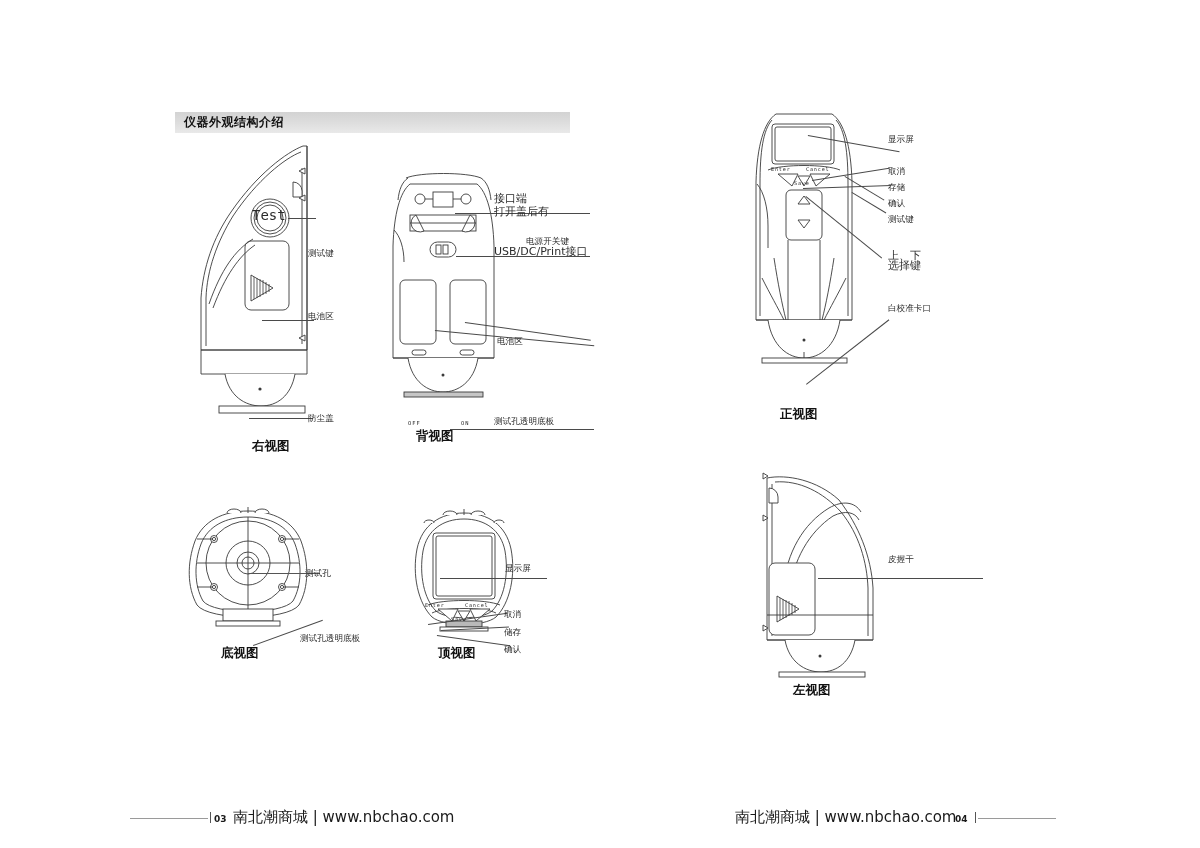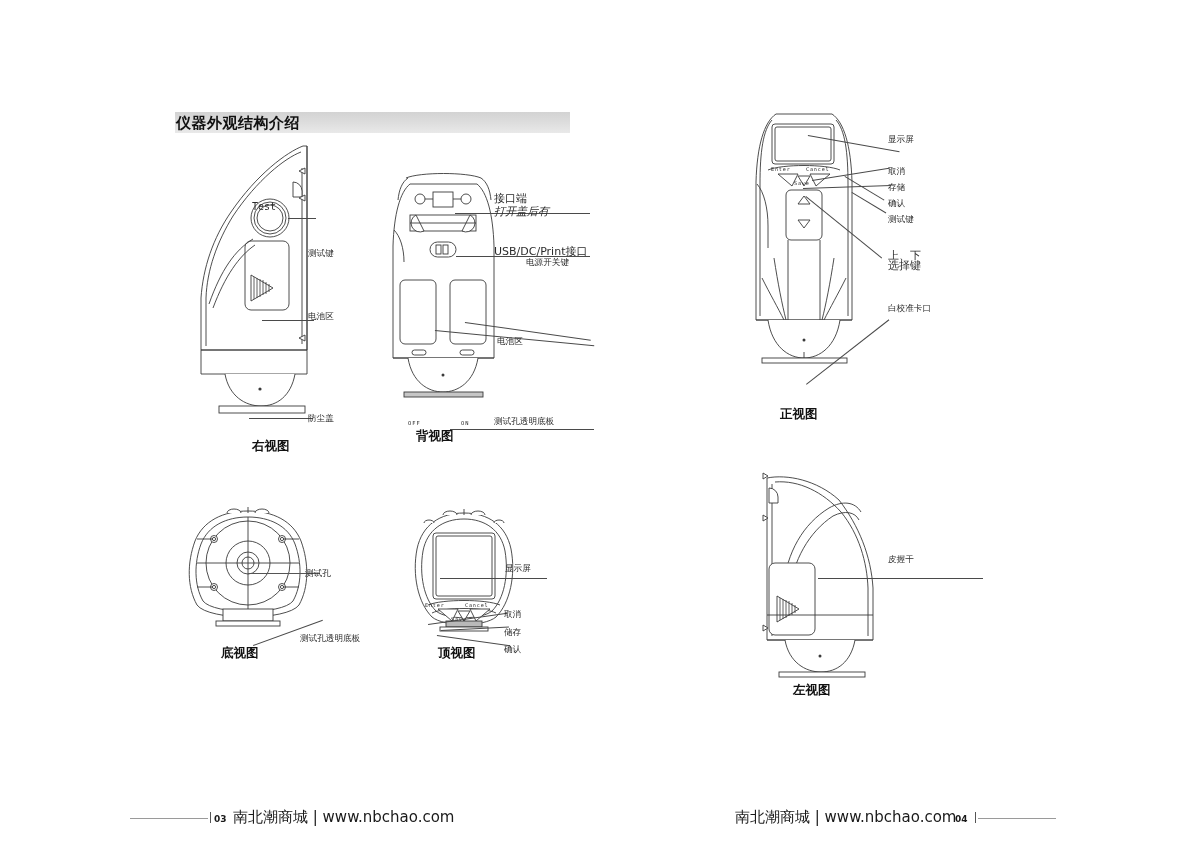--- a/index.html
+++ b/index.html
@@ -8,21 +8,21 @@
     font-family:"Liberation Sans","DejaVu Sans",sans-serif;
     color:#1a1a1a;position:relative;overflow:hidden;
   }
   .page{position:absolute;inset:0;}
   
   .hdr-bar{
     position:absolute;left:175px;top:112px;width:395px;height:21px;
     background:linear-gradient(to bottom,#d3d3d3 0%,#dcdcdc 45%,#e9e9e9 100%);
   }
   .hdr-bar .txt{
-    position:absolute;left:1px;top:2px;font-size:15px;letter-spacing:.5px;
+    position:absolute;left:9px;top:2px;font-size:12px;letter-spacing:.5px;
     color:#111;font-family:"DejaVu Sans",sans-serif;font-weight:600;
   }
   
   .fig{position:absolute;}
   .fig svg{display:block;overflow:visible;}
   .cap{
     position:absolute;font-size:12.5px;font-weight:700;color:#111;
     font-family:"DejaVu Sans",sans-serif;white-space:nowrap;
   }
   .lbl{
@@ -86,21 +86,21 @@
       <line x1="6" y1="236" x2="112" y2="236"></line>
       <path d="M6 212 L 6 236"></path>
         <path d="M112 212 L 112 236"></path>
 
       <path d="M30 236 C 34 258, 50 268, 66 268 C 82 268, 96 258, 100 236" fill="#fff"></path>
       <circle cx="65" cy="251" r="1.6" fill="#3a3a3a" stroke="none"></circle>
 
       <rect x="24" y="268" width="86" height="7" fill="#fff"></rect>
     </svg>
     <div class="cap" style="left:18px;top:300px;margin-left:39px;">右视图</div>
-    <div class="lbl mono-sm" style="left:57px;top:63px;font-size:10px;">Test</div>
+    <div class="lbl mono-sm" style="left:57px;top:72px;font-size:14px;">Test</div>
   </div>
 
   <div class="ld" style="left:288px;top:218px;width:28px;"></div>
   <div class="lbl" style="left:308px;top:248px;">测试键</div>
   <div class="ld" style="left:262px;top:320px;width:52px;"></div>
   <div class="lbl" style="left:308px;top:311px;">电池区</div>
   <div class="ld" style="left:249px;top:418px;width:64px;"></div>
   <div class="lbl" style="left:308px;top:413px;">防尘盖</div>
 
   <div class="fig" style="left:386px;top:170px;">
@@ -136,24 +136,24 @@
       <circle cx="57" cy="205" r="1.5" fill="#3a3a3a" stroke="none"></circle>
       <rect x="18" y="222" width="79" height="5" fill="#c6c6c6" stroke="#3a3a3a"></rect>
     </svg>
     <div class="cap" style="left:30px;top:258px;">背视图</div>
     <div class="lbl mono-sm" style="left:22px;top:248px;font-size:5.4px;letter-spacing:1px;">OFF</div>
     <div class="lbl mono-sm" style="left:75px;top:248px;font-size:5.4px;letter-spacing:1px;">ON</div>
   </div>
 
   <div class="ld" style="left:455px;top:213px;width:135px;"></div>
   <div class="lbl big" style="left:494px;top:192px;">接口端</div>
-  <div class="lbl big" style="left:494px;top:205px;font-style:italic;">打开盖后有</div>
+  <div class="lbl big" style="left:494px;top:205px;">打开盖后有</div>
   <div class="lbl big" style="left:494px;top:218px;margin-top:27px;">USB/DC/Print接口</div>
   <div class="ld" style="left:456px;top:256px;width:134px;"></div>
-  <div class="lbl" style="left:497px;top:257px;padding-left:29px;">电源开关键</div>
+  <div class="lbl" style="left:497px;top:236px;padding-left:29px;">电源开关键</div>
   <div class="ld" style="left:435px;top:330px;width:160px;transform:rotate(5.5deg);"></div>
   <div class="ld" style="left:465px;top:322px;width:127px;transform:rotate(8deg);"></div>
   <div class="lbl" style="left:497px;top:336px;">电池区</div>
   <div class="ld" style="left:450px;top:429px;width:144px;"></div>
   <div class="lbl" style="left:494px;top:416px;">测试孔透明底板</div>
 
   <div class="fig" style="left:183px;top:505px;">
     <svg width="130" height="135" viewBox="0 0 130 135" fill="none" stroke="#3a3a3a" stroke-width="0.9">
       <path d="M65 6 C 40 6, 20 16, 12 36 C 4 58, 4 82, 14 100 C 26 116, 104 116, 116 100 C 126 82, 126 58, 118 36 C 110 16, 90 6, 65 6 Z" fill="#fff"></path>
       <path d="M65 12 C 43 12, 25 21, 18 39 C 11 58, 11 80, 20 96 C 31 110, 99 110, 110 96 C 119 80, 119 58, 112 39 C 105 21, 87 12, 65 12 Z" fill="none"></path>

